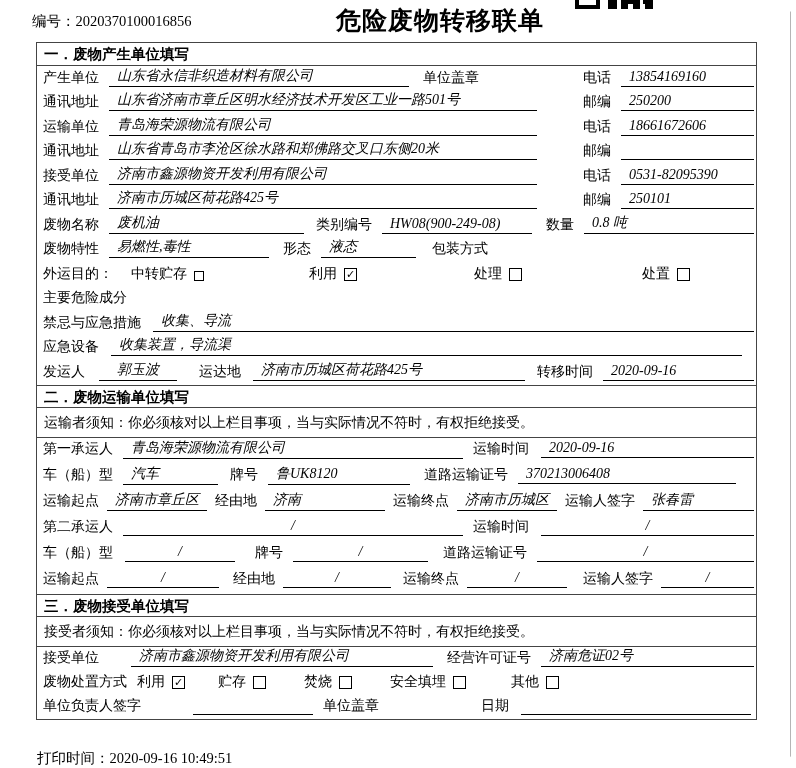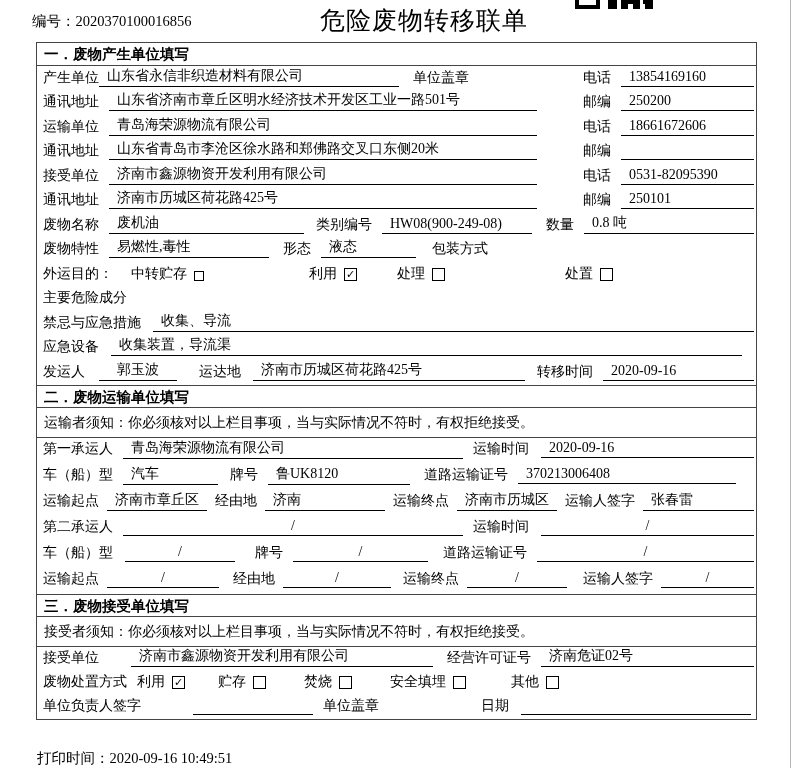--- a/index.html
+++ b/index.html
@@ -5,30 +5,31 @@
   * { box-sizing: border-box; margin: 0; padding: 0; }
   html,body { background:#fff; }
   .page {
     position: relative;
     width: 796px; height: 768px;
     background: #fff;
     color: #000;
     font-family: "Liberation Serif", "DejaVu Serif", serif;
     font-size: 14px;
     overflow: hidden;
+    border-radius: 28px;
   }
   .doc-no {
     position: absolute; left: 32px; top: 12px;
     font-size: 14.5px; white-space: nowrap;
   }
   .doc-title {
     position: absolute; left: 320px; top: 4px; width: 240px;
-    text-align: left;
+    text-align: center;
     font-family: "Liberation Sans", "DejaVu Sans", sans-serif;
-    font-weight: normal; font-size: 25px; letter-spacing: 1px;
+    font-weight: bold; font-size: 25px; letter-spacing: 1px;
     white-space: nowrap;
   }
   .qr-frag { position: absolute; left: 575px; top: 0; }
   .right-edge {
     position: absolute; left: 790px; top: 0; width: 1px; height: 768px;
     background: #b5b5b5;
   }
   .form-table {
     position: absolute; left: 36px; top: 42px; width: 721px;
     border: 1px solid #444;
@@ -55,20 +56,21 @@
   .s1-row { height: 24.5px; }
   .s2-row { height: 26px; align-items: center; }
   .s3-row { height: 24.2px; }
   .lbl { white-space: nowrap; }
   .u {
     display: inline-block;
     border-bottom: 1px solid #000;
     padding: 0 2px 1px 8px;
     white-space: nowrap;
     overflow: hidden;
+    font-style: italic;
   }
   .u.ctr { text-align: center; padding-left: 2px; }
   .grow { flex: 1 1 auto; }
   .opt { display: inline-flex; align-items: flex-end; }
   .cb {
     width: 13px; height: 13px;
     border: 1px solid #000;
     display: inline-flex; align-items: center; justify-content: center;
     font-family: "DejaVu Sans", sans-serif;
     font-size: 11px; line-height: 1; font-weight: bold;
@@ -101,21 +103,21 @@
     <rect x="70" y="4" width="8" height="5" fill="#000"></rect>
   </svg>
 
   <div class="right-edge"></div>
 
   <div class="form-table">
 
     <div class="sec-title">一．废物产生单位填写</div>
 
     <div class="row s1-row">
-      <span class="lbl" style="margin-right:0">产生单位</span>
+      <span class="lbl" style="margin-right:10px">产生单位</span>
       <span class="u" style="width:300px">山东省永信非织造材料有限公司</span>
       <span class="lbl" style="margin-left:14px">单位盖章</span>
       <span class="grow"></span>
       <span class="lbl" style="margin-right:10px">电话</span>
       <span class="u" style="width:133px;margin-right:2px">13854169160</span>
     </div>
 
     <div class="row s1-row">
       <span class="lbl" style="margin-right:10px">通讯地址</span>
       <span class="u" style="width:428px">山东省济南市章丘区明水经济技术开发区工业一路501号</span>
@@ -176,21 +178,21 @@
     <div class="row s1-row">
       <span class="lbl">外运目的：</span>
       <span class="opt" style="margin-left:18px">
         <span class="lbl">中转贮存</span>
         <span class="cb small"></span>
       </span>
       <span class="opt" style="margin-left:105px">
         <span class="lbl">利用</span>
         <span class="cb">✓</span>
       </span>
-      <span class="opt" style="margin-left:40px">
+      <span class="opt" style="margin-left:117px">
         <span class="lbl">处理</span>
         <span class="cb"></span>
       </span>
       <span class="opt" style="margin-left:120px">
         <span class="lbl">处置</span>
         <span class="cb"></span>
       </span>
     </div>
 
     <div class="row s1-row">

